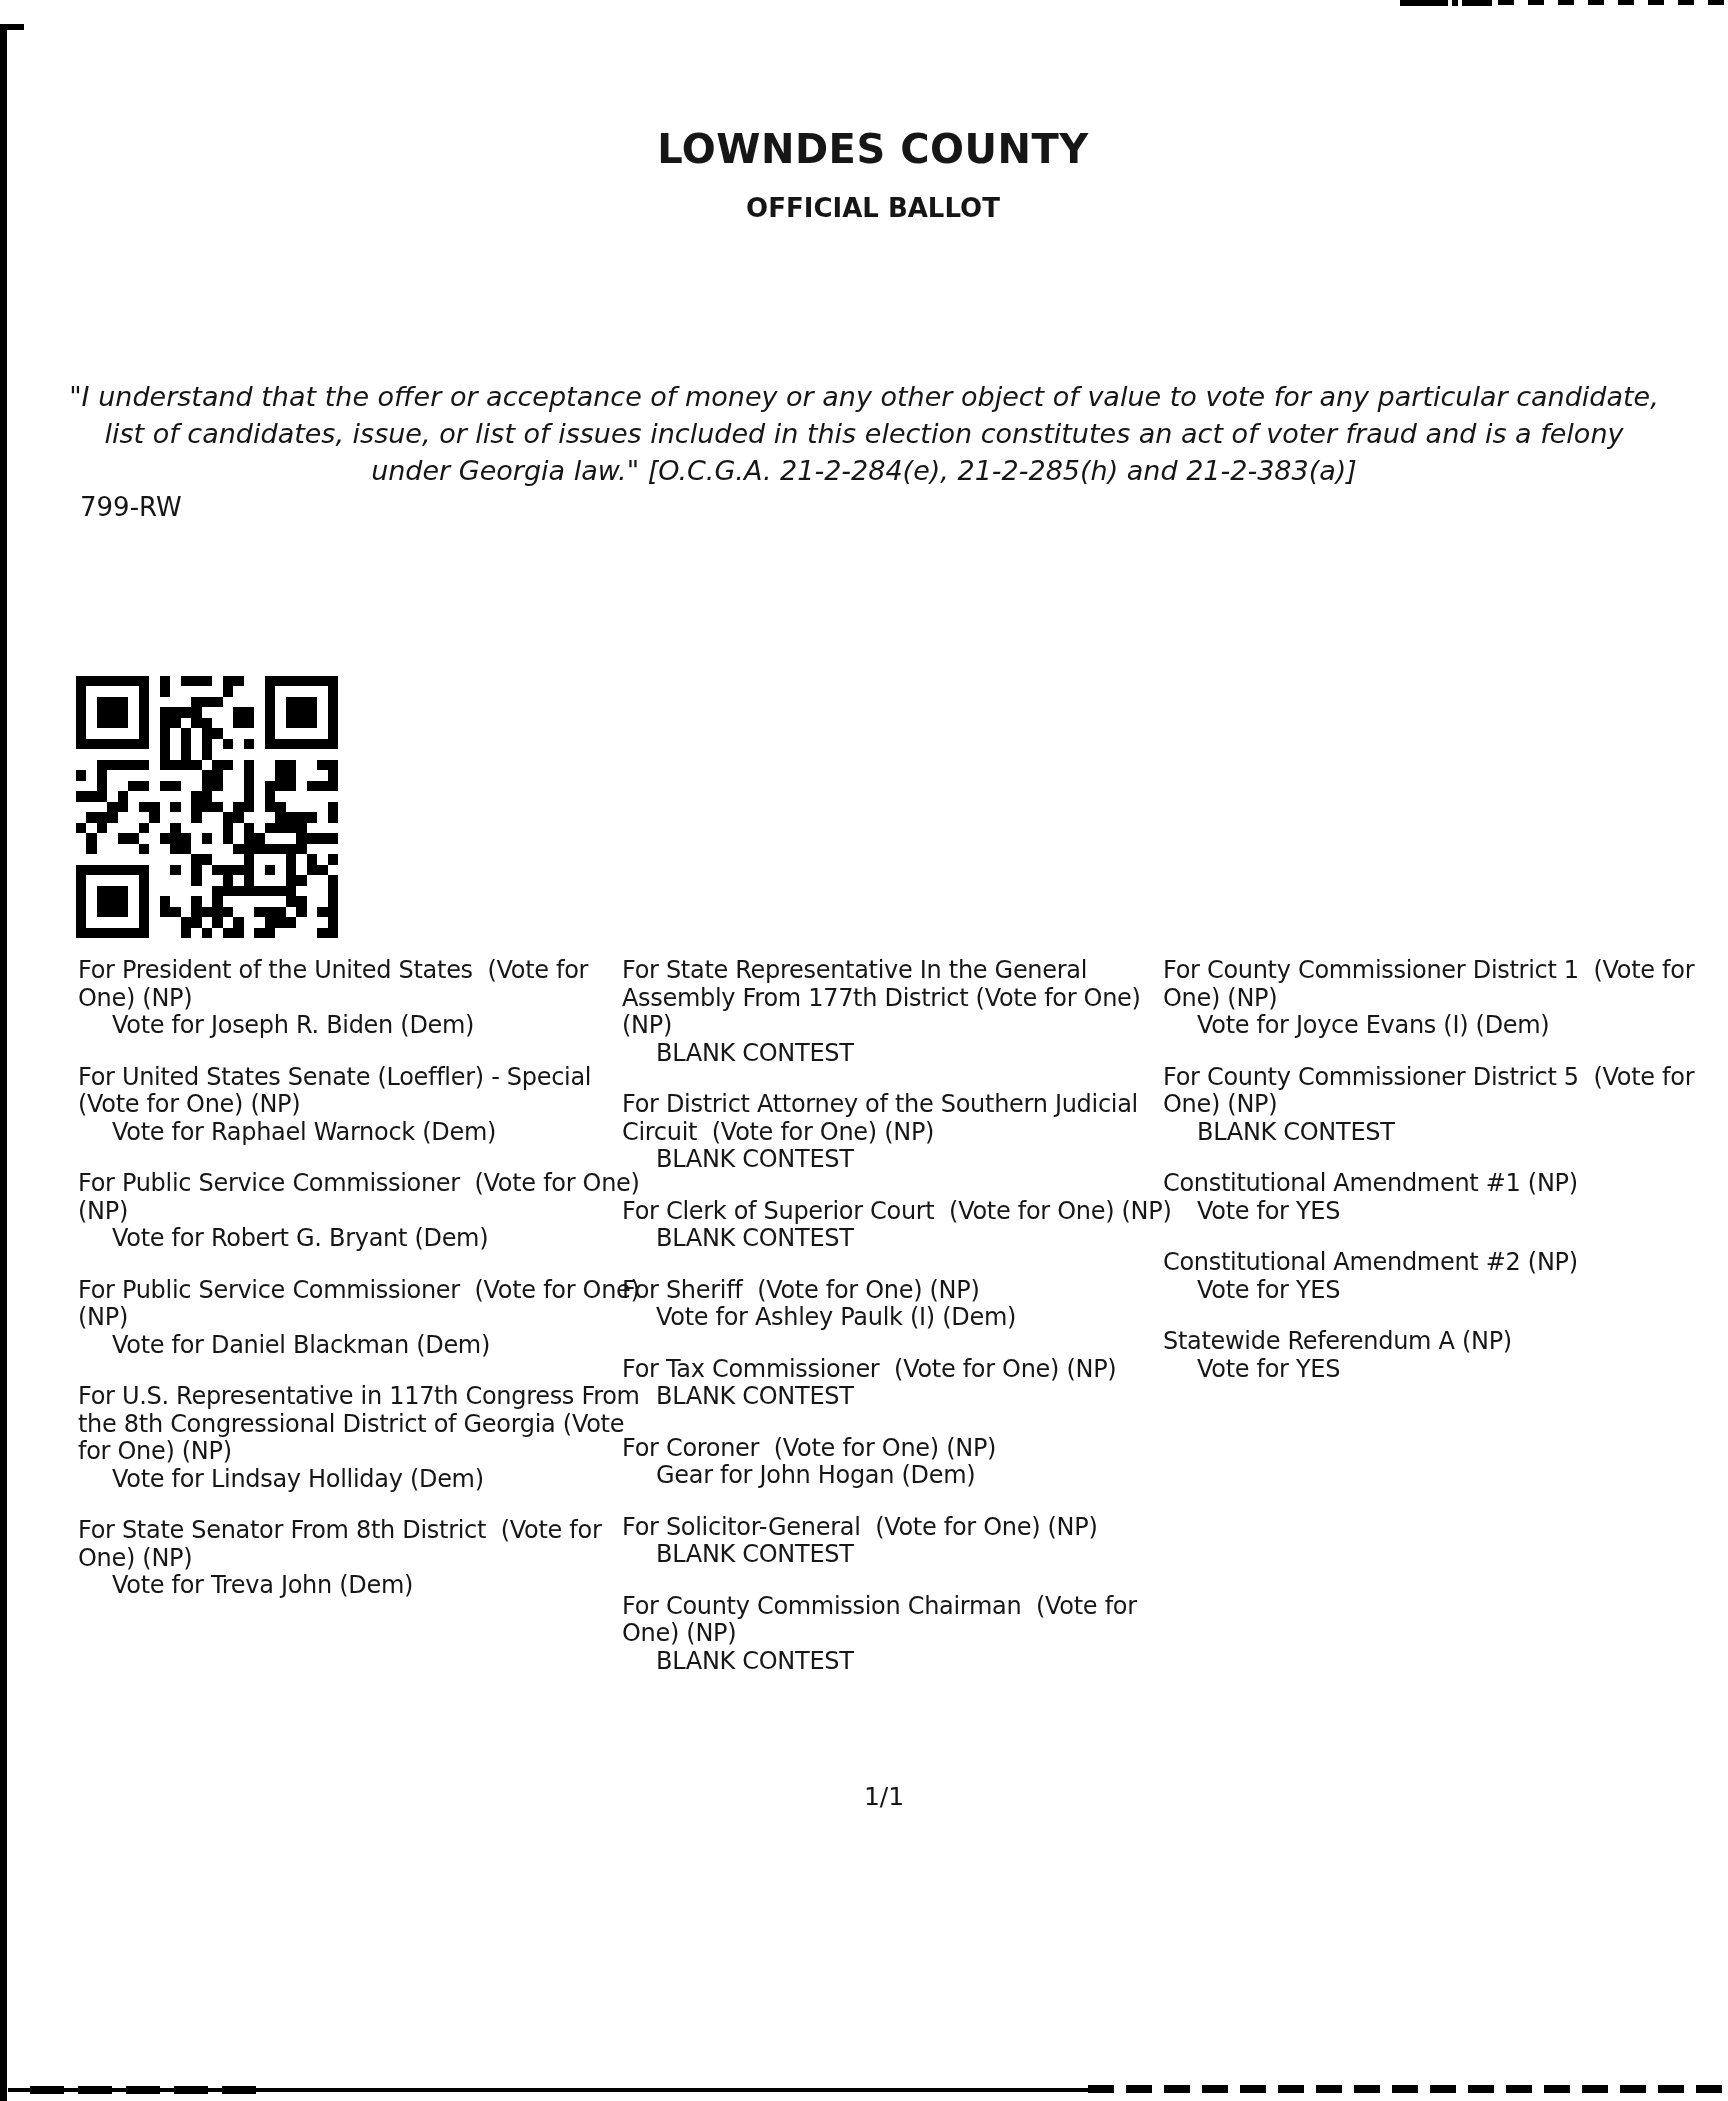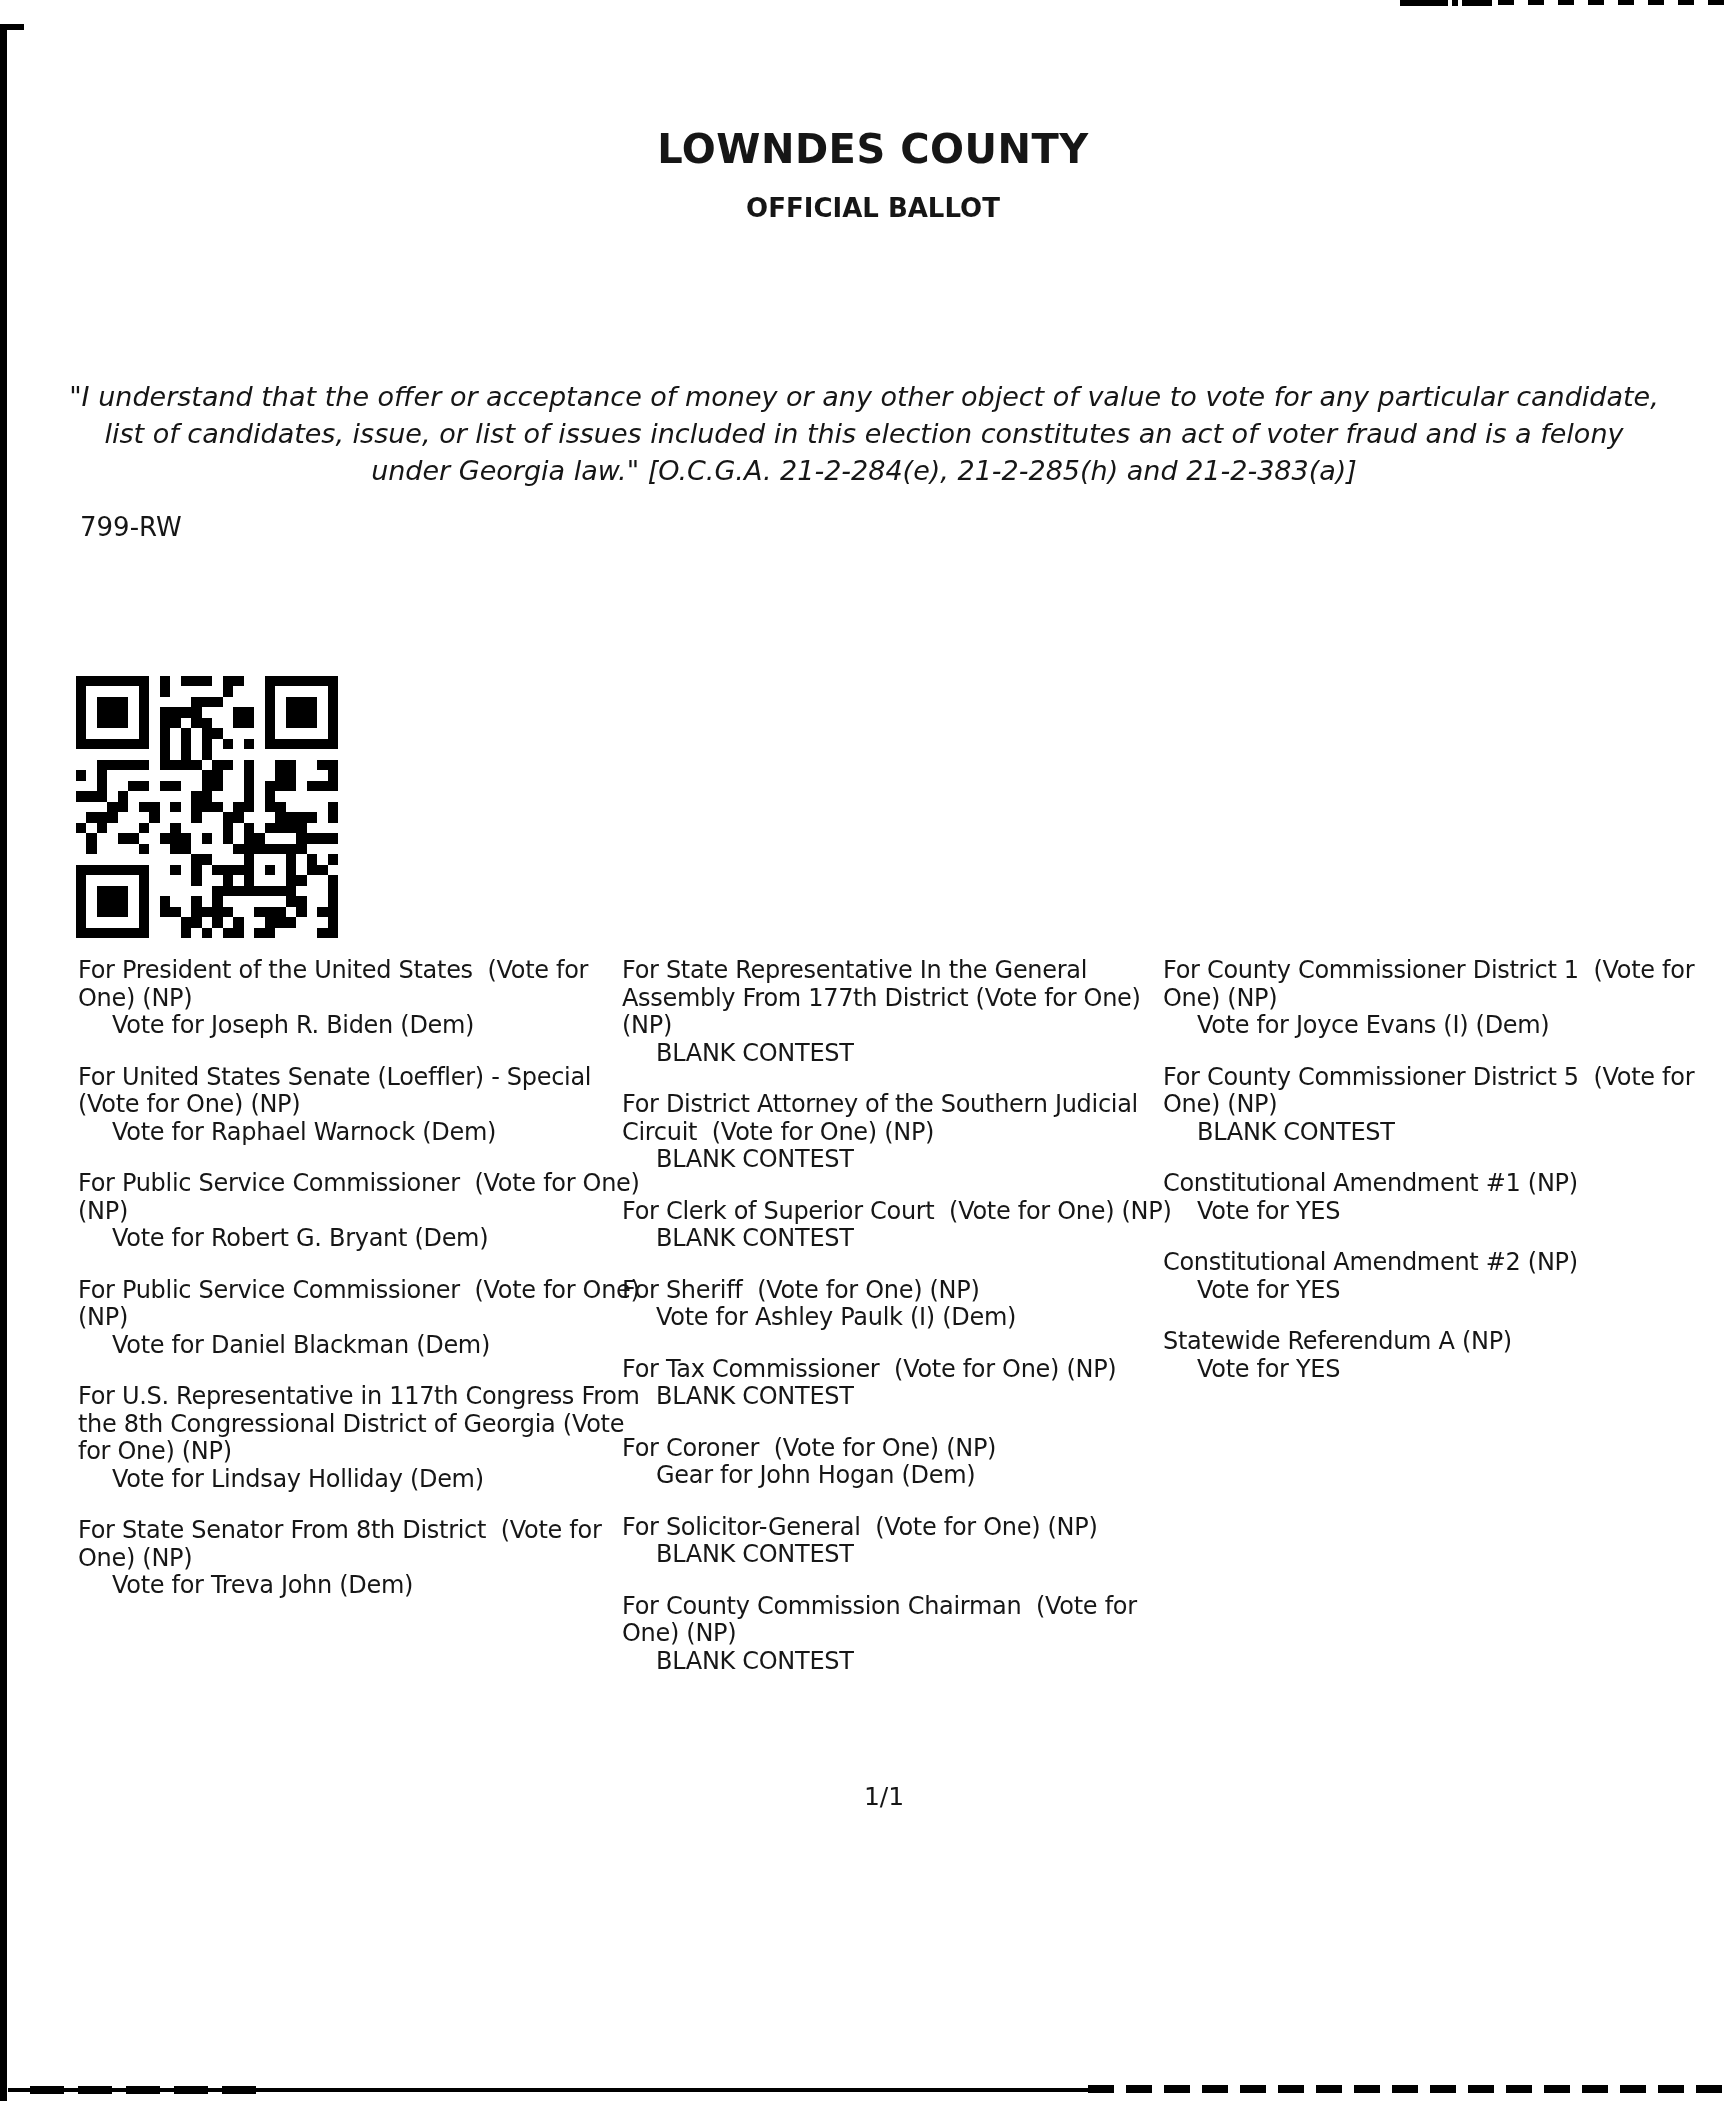--- a/index.html
+++ b/index.html
@@ -32,21 +32,21 @@
     width: 100%;
     text-align: center;
     font-style: italic;
     font-size: 27px;
     line-height: 37px;
   }
 
   
   .ballot-id {
     position: absolute;
-    top: 512px; left: 80px;
+    top: 492px; left: 80px;
     font-size: 26px;
   }
 
   
   .qr {
     position: absolute;
     top: 676px; left: 76px;
     width: 262px; height: 262px;
   }
   .qr svg { display: block; width: 262px; height: 262px; }

